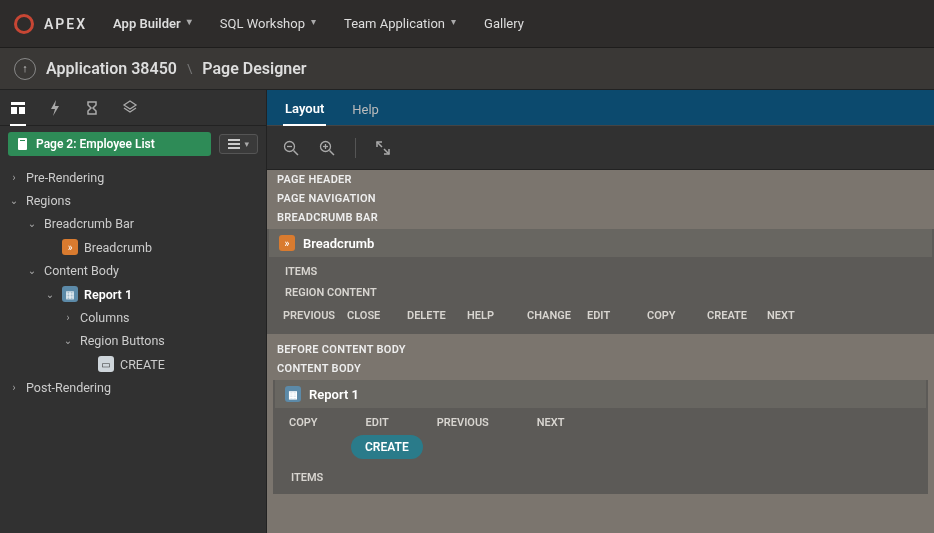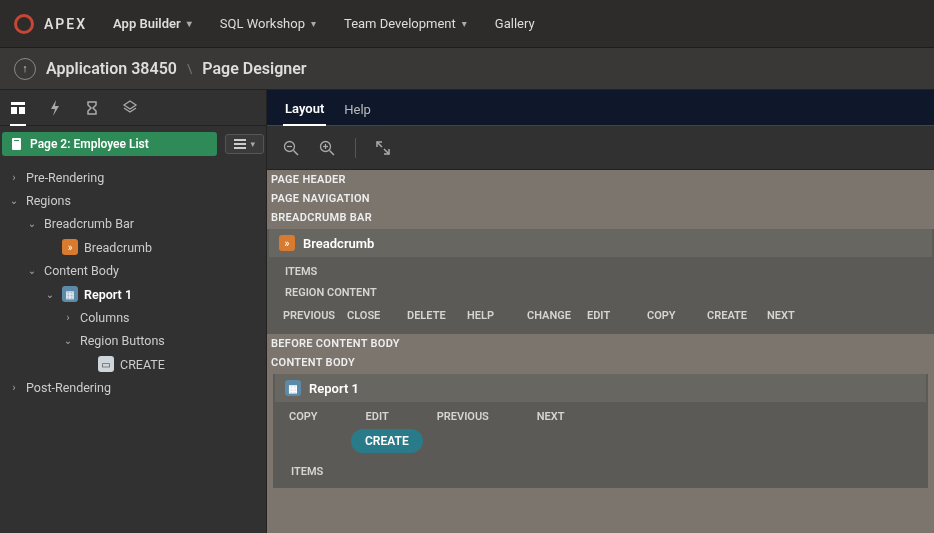--- a/index.html
+++ b/index.html
@@ -20,21 +20,21 @@
   display: flex;
   align-items: center;
   padding: 0 14px;
   border-bottom: 1px solid #1e1d1c;
 }
 .topnav .logo-ring {
   width: 20px; height: 20px; border: 3px solid #c74634; border-radius: 50%;
   margin-right: 10px;
 }
 .topnav .brand { font-weight: 600; letter-spacing: 2px; color: #ddd; font-size: 14px; margin-right: 26px; }
-.topnav .menu-item { color: #ddd; font-size: 13px; margin-right: 28px; cursor: pointer; display: flex; align-items: center; }
+.topnav .menu-item { color: #ddd; font-size: 13px; margin-right: 28px; cursor: pointer; display: flex; }
 .topnav .menu-item.bold { font-weight: 600; }
 .topnav .chev { margin-left: 6px; font-size: 10px; color: #aaa; }
 
 
 .breadcrumb-row {
   height: 42px;
   background: #3a3836;
   display: flex;
   align-items: center;
   padding: 0 14px;
@@ -57,21 +57,21 @@
   flex-direction: column;
 }
 .left-top {
   height: 36px; display: flex; align-items: center; padding: 0 10px;
   border-bottom: 1px solid #222;
   gap: 22px;
 }
 .left-top .icon { color: #aaa; cursor: pointer; display: flex; align-items: center; justify-content: center; }
 .left-top .icon.active { color: #fff; border-bottom: 2px solid #fff; padding-bottom: 8px; margin-bottom: -10px; }
 
-.page-pill-row { display: flex; align-items: center; padding: 6px 2px; gap: 8px; }
+.page-pill-row { display: flex; align-items: center; padding: 6px 8px; gap: 8px; }
 .page-pill {
   flex: 1;
   background: #2e8b57;
   color: #fff;
   border-radius: 3px;
   padding: 5px 8px;
   display: flex; align-items: center; gap: 6px;
   font-size: 12px; font-weight: 600;
 }
 .hdr-btn {
@@ -91,41 +91,41 @@
 .tree .lvl3 { padding-left: 62px; }
 .tree .lvl4 { padding-left: 80px; }
 .node-icon { width: 16px; height: 16px; border-radius: 3px; display: flex; align-items: center; justify-content: center; font-size: 10px; }
 .icon-bc { background: #d97b2f; color: #fff; }
 .icon-rep { background: #5c8aa8; color: #fff; }
 .icon-btn { background: #cfd6db; color: #333; }
 
 
 .right { flex: 1; display: flex; flex-direction: column; }
 .right-tabs {
-  height: 36px; display: flex; align-items: flex-end; padding: 0 16px; gap: 16px;
-  border-bottom: 1px solid #444; background: #0f172a;
+  height: 36px; display: flex; align-items: flex-end; padding: 0 16px; gap: 24px;
+  border-bottom: 1px solid #444; background: #0c4a6e;
 }
 .rtab { padding: 8px 2px; color: #bbb; font-size: 13px; cursor: pointer; }
 .rtab.active { color: #fff; font-weight: 600; border-bottom: 2px solid #fff; margin-bottom: -1px; }
 
 .right-toolbar {
   height: 44px; display: flex; align-items: center; gap: 20px; padding: 0 16px;
   background: #313131; border-bottom: 1px solid #222;
 }
 .tb-icon { color: #aaa; cursor: pointer; }
 
 .layout-scroll { flex: 1; overflow: auto; background: #7b756e; padding: 0; }
 
 .region-title {
   background: #2e9e6b; color: #fff; padding: 6px 10px; display: flex; align-items: center; gap: 8px;
   font-size: 13px; font-weight: 600;
 }
 .section-label {
   color: #eee; font-size: 11px; letter-spacing: .3px; font-weight: 600;
-  padding: 3px 4px; background: #7b756e;
+  padding: 3px 10px; background: #7b756e;
 }
 .subregion {
   background: #5c5a57; margin: 0; padding: 0;
 }
 .subregion-title {
   background: #686661; color: #fff; padding: 6px 10px; display: flex; align-items: center; gap: 8px;
   font-size: 13px; font-weight: 600; margin: 2px;
 }
 .inner-box { background: #5c5a57; padding: 2px 0 6px 0; }
 .inner-label { color: #d8d5d0; font-size: 11px; font-weight: 600; padding: 4px 18px; }
@@ -148,21 +148,21 @@
   <div class="brand">APEX</div>
   <div class="menu-item bold">
     <span>App Builder</span>
     <span class="chev">▾</span>
   </div>
   <div class="menu-item">
     <span>SQL Workshop</span>
     <span class="chev">▾</span>
   </div>
   <div class="menu-item">
-    <span>Team Development</span>
+    <span>Team Application</span>
     <span class="chev">▾</span>
   </div>
   <div class="menu-item">
     <span>Gallery</span>
   </div>
 </div>
 
 <div class="breadcrumb-row">
   <div class="up-circle">
     <span>↑</span>
@@ -318,21 +318,21 @@
             <div class="cell">HELP</div>
             <div class="cell">CHANGE</div>
             <div class="cell">EDIT</div>
             <div class="cell">COPY</div>
             <div class="cell">CREATE</div>
             <div class="cell">NEXT</div>
           </div>
         </div>
       </div>
 
-      <div class="section-label" style="">BEFORE CONTENT BODY</div>
+      <div class="section-label" style="margin-top:6px">BEFORE CONTENT BODY</div>
       <div class="section-label">CONTENT BODY</div>
 
       <div class="subregion" style="margin:0 6px 0 6px">
         <div class="subregion-title">
           <span class="node-icon icon-rep">▦</span>
           <span>Report 1</span>
         </div>
         <div class="inner-box">
           <div class="btn-row2">
             <span>COPY</span>

